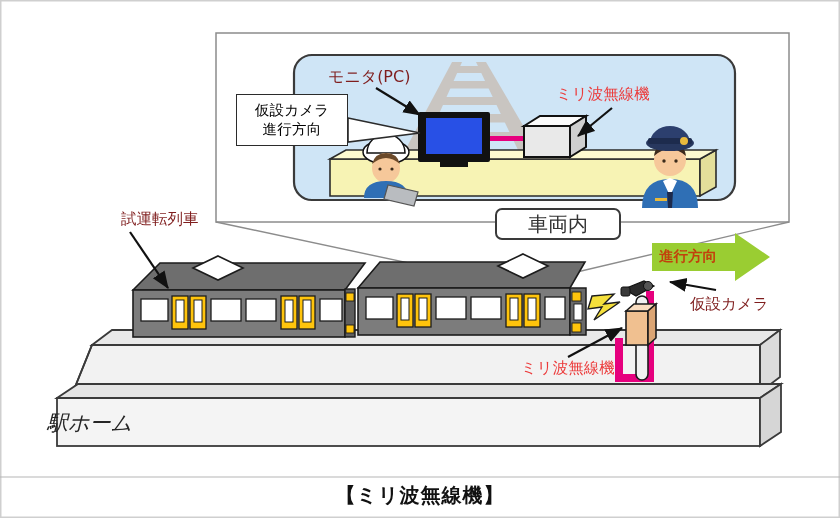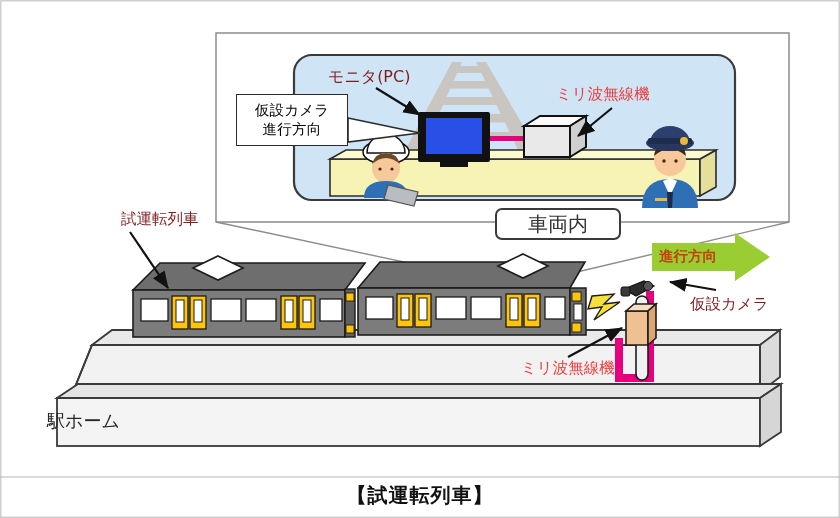--- a/index.html
+++ b/index.html
@@ -62,23 +62,24 @@
     display: flex; align-items: center; justify-content: center;
     font-size: 20px;
     color: #333;
     z-index: 7;
   }
 
   
   #platform-label {
     position: absolute;
     left: 47px; top: 409px;
-    font-size: 18px;
+    font-size: 21px;
     color: #262626;
     z-index: 6;
+    font-style: italic;
   }
 
   
   #label-monitor-pc { left: 328px; top: 68px; font-size: 16px; }
   #label-mmwave-top { left: 556px; top: 86px; font-size: 15.5px; }
   #label-test-train { left: 100px; top: 211px; font-size: 15.5px; margin-left: 21px; }
   #label-temp-camera { left: 690px; top: 296px; font-size: 15.5px; }
   #label-mmwave-bottom { left: 521px; top: 360px; font-size: 15.5px; }
   #label-direction { left: 659px; top: 248px; font-size: 14.5px; }
 
@@ -310,15 +311,15 @@
   <div class="lbl" id="label-test-train">試運転列車</div>
 
   <div class="lbl lbl-green" id="label-direction">進行方向</div>
 
   <div class="lbl" id="label-temp-camera">仮設カメラ</div>
 
   <div class="lbl lbl-red" id="label-mmwave-bottom">ミリ波無線機</div>
 
   <div id="platform-label">駅ホーム</div>
 
-  <div id="caption">【試運転列車】</div>
+  <div id="caption">【ミリ波無線機】</div>
 
 </div>
 
 </body></html>

